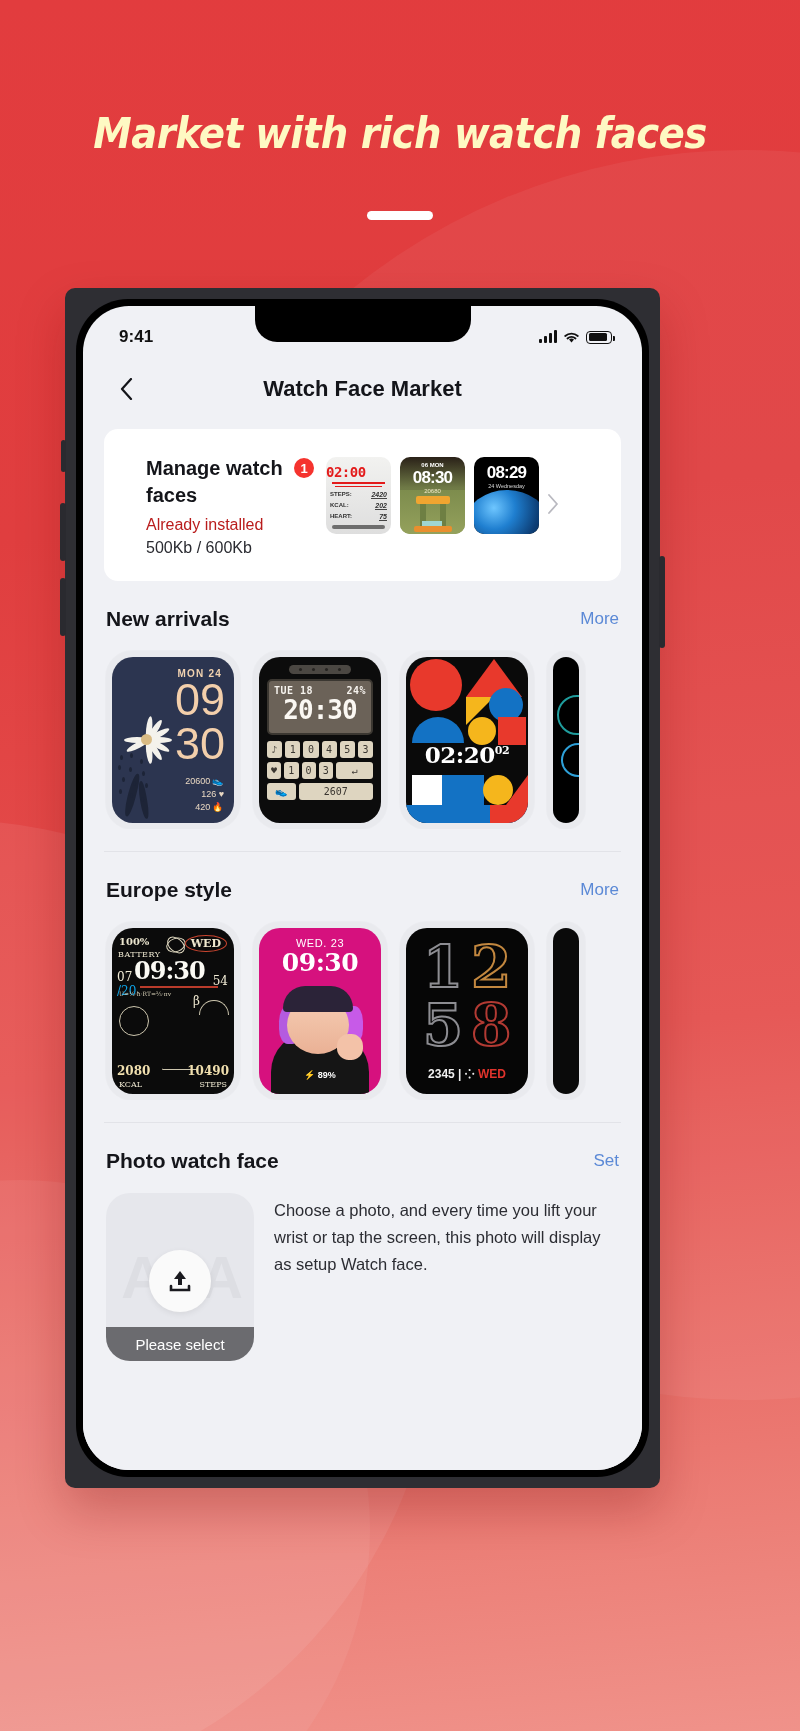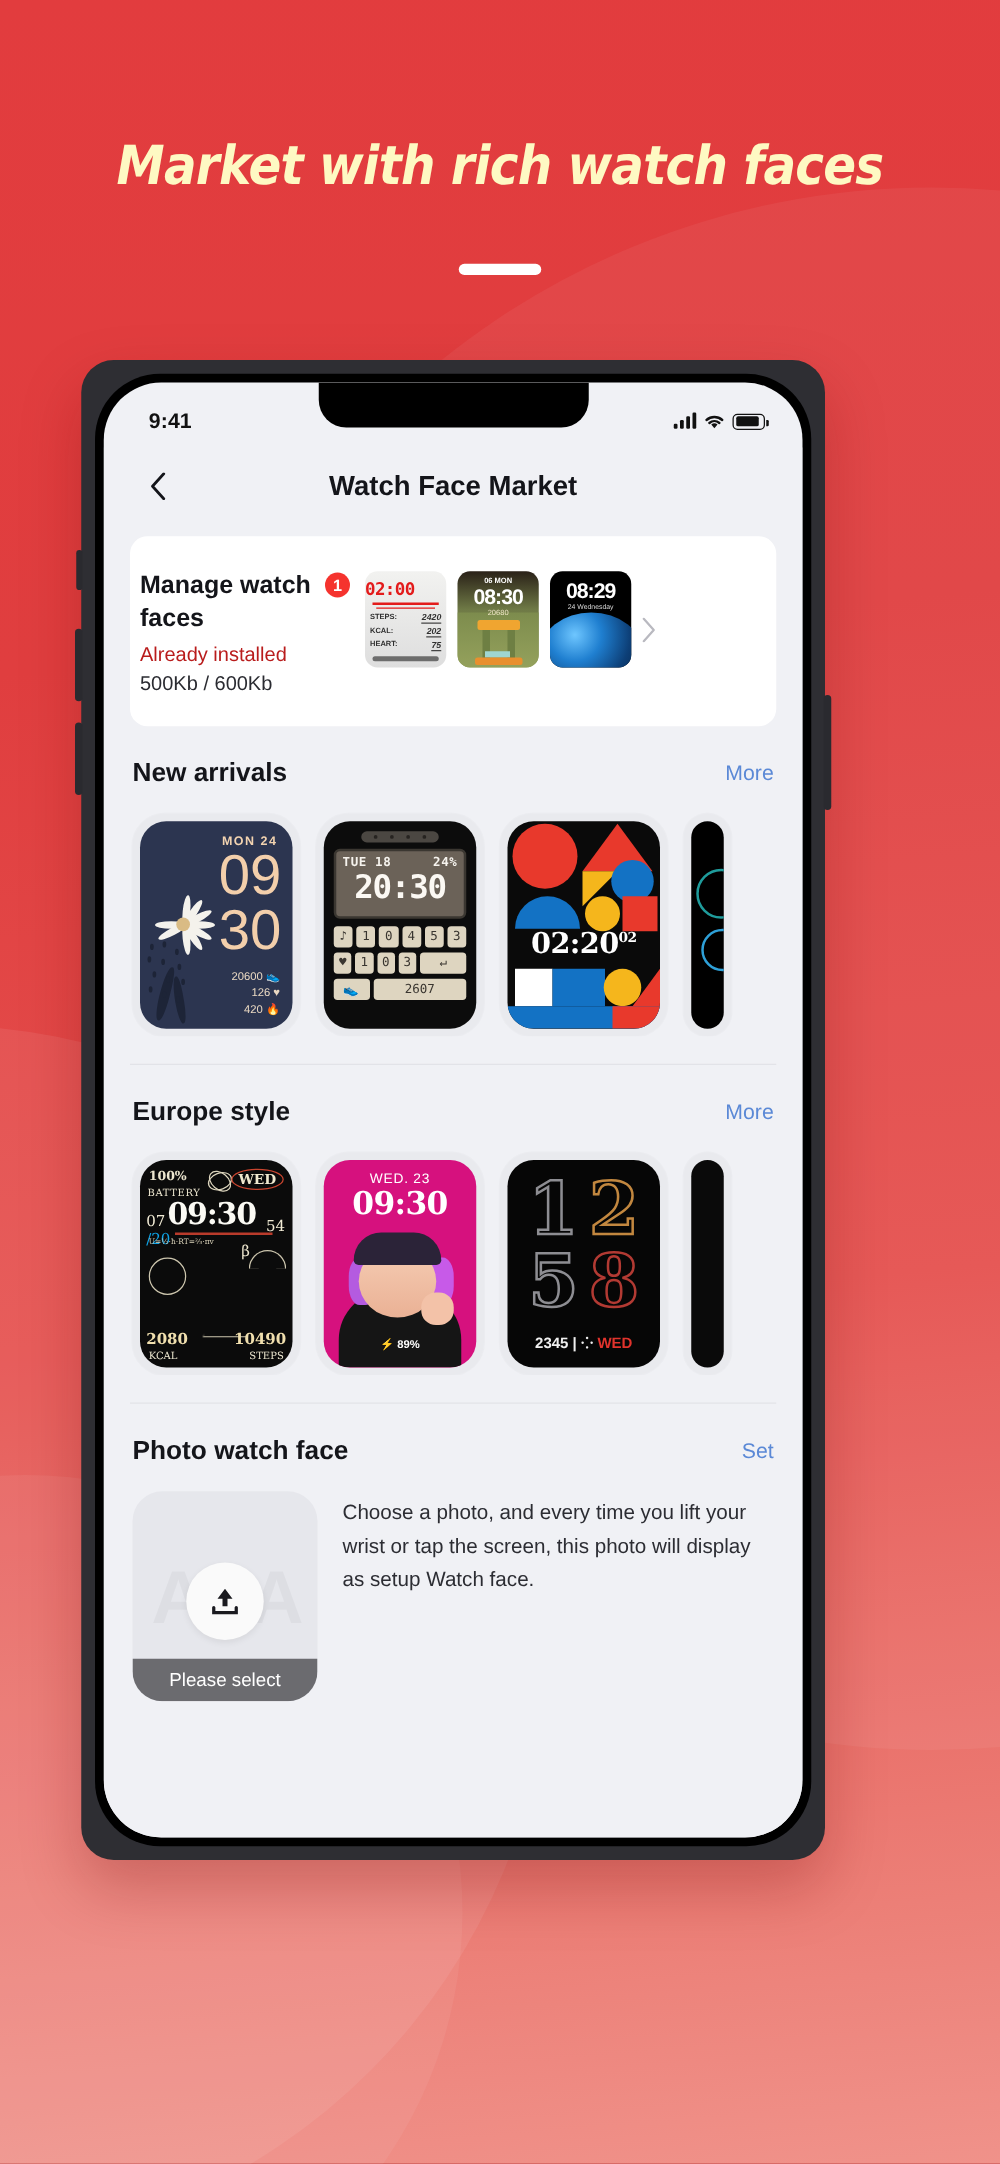--- a/index.html
+++ b/index.html
@@ -60,21 +60,21 @@
     width: 66px; height: 9px;
     border-radius: 5px;
     background: #ffffff;
   }
 
   
   .phone {
     position: absolute;
     left: 65px; top: 288px;
     width: 595px; height: 1200px;
-    border-radius: 26px;
+    border-radius: 10px;
     background: #2e2e33;
     padding: 11px;
     box-shadow: 0 22px 48px rgba(120,10,12,0.28);
   }
   .phone-inner {
     position: relative;
     width: 100%; height: 100%;
     border-radius: 52px;
     background: #000;
     padding: 7px;
@@ -159,21 +159,21 @@
     overflow: hidden;
     background: #f0f1f5;
   }
 
   
   .manage-card {
     margin: 9px 21px 0 21px;
     background: #fff;
     border-radius: 14px;
     display: flex; align-items: flex-start;
-    padding: 26px 12px 24px 8px;
+    padding: 26px 12px 24px 42px;
     position: relative;
     cursor: pointer;
   }
   .manage-left { flex: 0 0 180px; }
   .manage-title-row { display: flex; align-items: flex-start; gap: 8px; }
   .manage-title {
     font-size: 20px; font-weight: 700; color: #14151a;
     line-height: 1.33; max-width: 140px;
   }
   .manage-badge {

